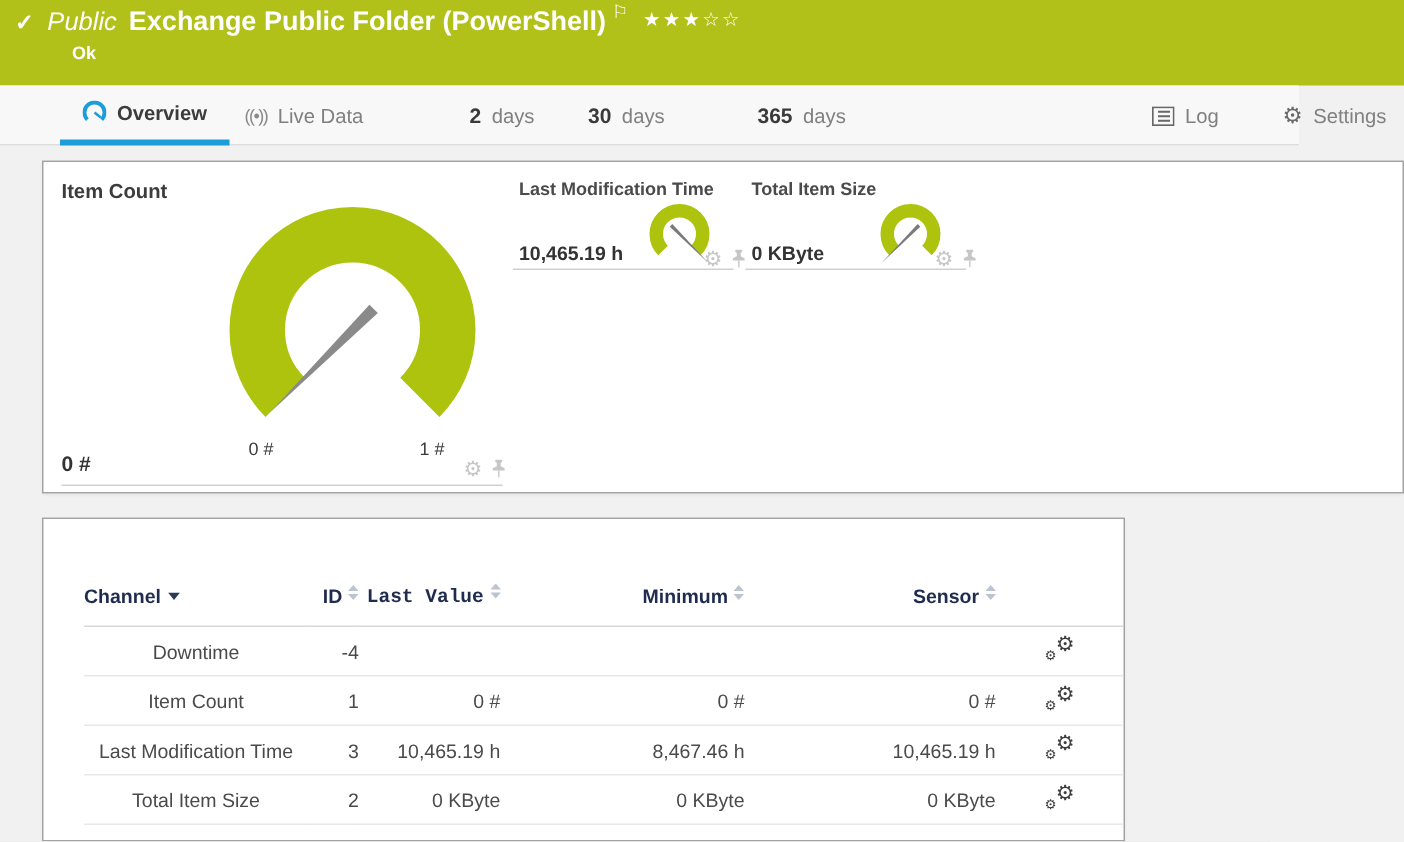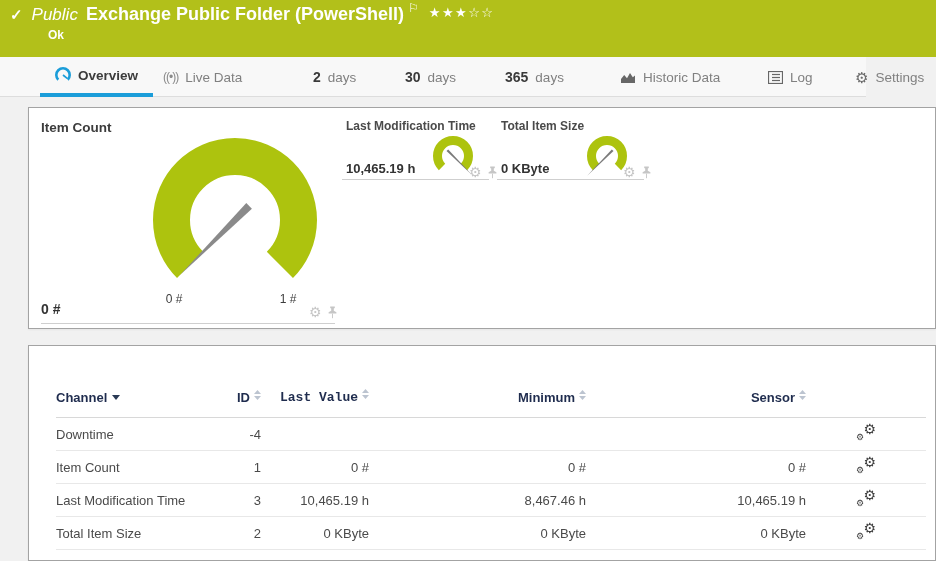--- a/index.html
+++ b/index.html
@@ -17,32 +17,32 @@
   .hdr-stars { font-size:13px; letter-spacing:1.5px; margin-left:10px; margin-top:1px; }
   .hdr-status { position:absolute; top:28px; left:48px; font-size:12px; font-weight:bold; }
 
   
   .tabbar { position:absolute; top:57px; left:0; width:866px; height:40px; background:#f8f8f8; border-bottom:1px solid #ddd; }
   .tab { position:absolute; top:0; height:40px; display:flex; align-items:center; gap:7px; font-size:13.5px; color:#808080; cursor:pointer; }
   .tab .num { font-weight:bold; color:#3a3a3a; font-size:14px; }
   .tab-overview { left:40px; width:113px; justify-content:center; border-bottom:4px solid #1b9dd9; color:#3c3c3c; font-weight:bold; }
   .tab-live { left:163px; }
   .tab-2d { left:313px; }
-  .tab-30d { left:405px; }
+  .tab-30d { left:392px; }
   .tab-365d { left:505px; }
   .tab-hist { left:620px; }
   .tab-log { left:768px;align-items:center; }
   .tab-set { left:855px; }
   .live-glyph { font-size:12px; letter-spacing:-1px; color:#8a8a8a; }
   .gear-glyph { font-size:15px; color:#6b6b6b; line-height:1; }
 
   
   .panel { position:absolute; background:#fff; border:1px solid #a3a3a3; box-shadow:0 1px 2px rgba(0,0,0,.05); }
   .panel-gauges { left:28px; top:107px; width:908px; height:222px; }
-  .panel-table  { left:28px; top:345px; width:908px; height:216px; }
+  .panel-table  { left:28px; top:345px; width:722px; height:216px; }
 
   
   .g-title { position:absolute; font-weight:bold; color:#3c3c3c; }
   .t-itemcount { left:12px; top:12px; font-size:13.5px; }
   .t-lmt { left:317px; top:11px; font-size:12px; color:#4a4a4a; }
   .t-tis { left:472px; top:11px; font-size:12px; color:#4a4a4a; }
   .gauge-big { position:absolute; left:111px; top:17px; }
   .gauge-sm-lmt { position:absolute; left:398px; top:22px; }
   .gauge-sm-tis { position:absolute; left:552px; top:22px; }
   .scale-lbl { position:absolute; top:184px; width:40px; text-align:center; font-size:12px; color:#3c3c3c; }
@@ -67,21 +67,21 @@
   table.ch col.c-channel { width:160px; }
   table.ch col.c-id { width:45px; }
   table.ch col.c-last { width:108px; }
   table.ch col.c-min { width:217px; }
   table.ch col.c-max { width:220px; }
   table.ch col.c-ico { width:120px; }
   table.ch th { font-size:13px; font-weight:bold; color:#1f2c4e; text-align:right; vertical-align:top; padding:42px 0 12px; border-bottom:1px solid #d8d8d8; white-space:normal; }
   table.ch th.h-channel { text-align:left; }
   table.ch th.h-ico { border-bottom:1px solid #d8d8d8; }
   table.ch td { font-size:13px; color:#4a4a4a; height:33px; text-align:right; border-bottom:1px solid #e8e8e8; white-space:nowrap; }
-  table.ch td.d-channel { text-align:left; }
+  table.ch td.d-channel { text-align:center; }
   table.ch td.d-ico { text-align:center; }
   .sort { display:inline-block; vertical-align:2px; margin-left:4px; }
   .sort-active { display:inline-block; vertical-align:2px; margin-left:5px; }
   .lastval-head { display:inline-block; text-align:center;font-family:Liberation Mono, monospace; }
 
   .chanset { position:relative; display:inline-block; width:20px; height:17px; }
   .chanset .gb { position:absolute; right:0; top:-2px; font-size:14px; color:#3f3f3f; line-height:1; }
   .chanset .gs { position:absolute; left:0; bottom:-1px; font-size:9px; color:#3f3f3f; line-height:1; }
 </style>
 </head>
@@ -116,26 +116,20 @@
       <span class="num">2</span>
       <span>days</span>
     </div>
     <div class="tab tab-30d">
       <span class="num">30</span>
       <span>days</span>
     </div>
     <div class="tab tab-365d">
       <span class="num">365</span>
       <span>days</span>
-    </div>
-    <div class="tab tab-hist">
-      <svg width="16" height="13" viewBox="0 0 16 13">
-        <path d="M1 12 L1 8 L4.2 4 L7 7.2 L10 2 L12.8 6.2 L15 4.4 L15 12 Z" fill="#676767"></path>
-      </svg>
-      <span>Historic Data</span>
     </div>
     <div class="tab tab-log">
       <svg width="15" height="13" viewBox="0 0 15 13">
         <rect x="0.5" y="0.5" width="14" height="12" fill="none" stroke="#676767" stroke-width="1.2"></rect>
         <line x1="4" y1="3.5" x2="12" y2="3.5" stroke="#676767" stroke-width="1.2"></line>
         <line x1="4" y1="6.5" x2="12" y2="6.5" stroke="#676767" stroke-width="1.2"></line>
         <line x1="4" y1="9.5" x2="12" y2="9.5" stroke="#676767" stroke-width="1.2"></line>
       </svg>
       <span>Log</span>
     </div>

